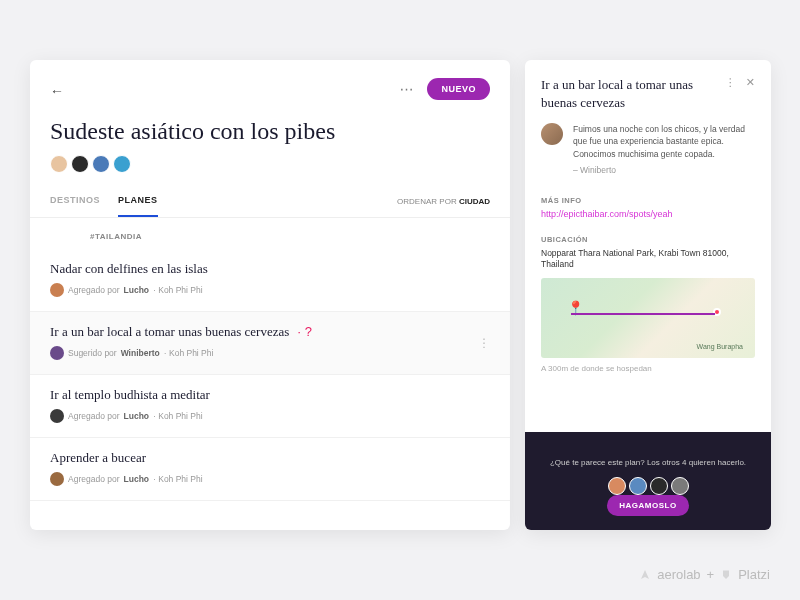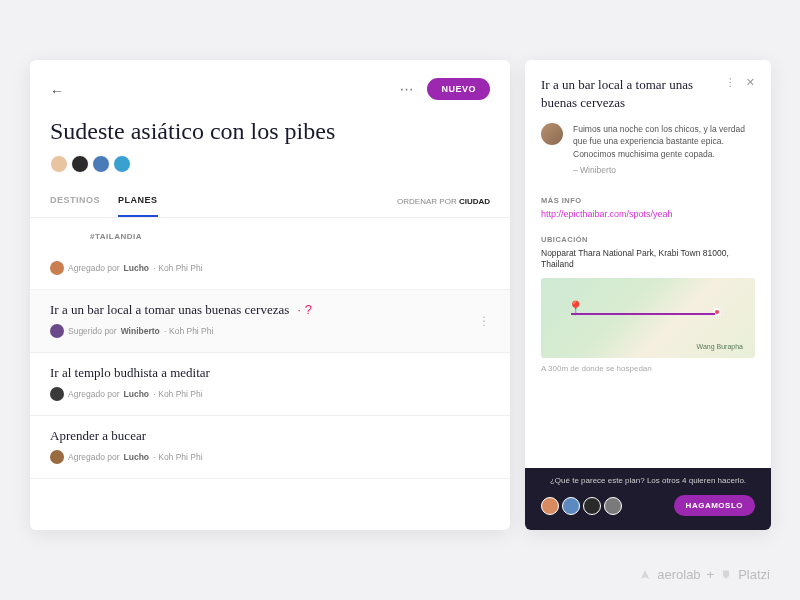--- a/index.html
+++ b/index.html
@@ -50,23 +50,23 @@
 .section-label { font-size:7.5px; font-weight:700; letter-spacing:0.5px; color:#888; padding:0 16px; margin-top:6px; margin-bottom:4px; }
 .info-link { font-size:9px; color:#d633d6; padding:0 16px; margin-bottom:10px; word-break:break-all; }
 .address { font-size:8.5px; color:#333; padding:0 16px; margin-bottom:8px; line-height:1.3; }
 .map { margin:0 16px; height:80px; border-radius:3px; position:relative; overflow:hidden; background:linear-gradient(135deg,#cfe9d4 0%,#d8ecd0 40%,#f5efe0 60%,#e8f0d8 100%); }
 .map::after { content:""; position:absolute; left:30px; top:35px; right:40px; height:2px; background:#9c27b0; }
 .pin-start { position:absolute; left:26px; top:22px; font-size:14px; color:#222; }
 .pin-end { position:absolute; right:34px; top:30px; width:8px; height:8px; background:#ff3b5c; border-radius:50%; border:2px solid #fff; }
 .map-label { position:absolute; right:12px; bottom:8px; font-size:7px; color:#5a7a5a; }
 .distance { font-size:8px; color:#aaa; padding:6px 16px 0 16px; }
 
-.footer-bar { margin-top:auto; background:#1f1b2e; padding:8px 16px 14px 16px; }
+.footer-bar { margin-top:auto; background:#1f1b2e; padding:26px 16px 14px 16px; }
 .footer-q { font-size:8px; color:#ccc; text-align:center; margin-bottom:10px; }
-.footer-row { display:flex; align-items:center; justify-content:space-between; }
+.footer-row { display:flex; align-items:center; justify-content:space-between;flex-direction:column; }
 .footer-avs { display:flex; gap:3px; }
 .footer-avs .av { width:18px; height:18px; }
 .do-btn { background:#9c27b0; color:#fff; border:none; border-radius:12px; padding:6px 12px; font-size:8px; font-weight:700; letter-spacing:0.5px; cursor:pointer; }
 
 .credits { position:absolute; right:30px; bottom:18px; font-size:13px; color:#bbb; display:flex; align-items:center; gap:6px; }
 .credits svg { opacity:0.5; }
 </style>
 </head>
 <body>
 
@@ -96,20 +96,21 @@
     <div class="sort">
       <span>ORDENAR POR</span>
       <b>CIUDAD</b>
     </div>
   </div>
 
   <div class="tag">#TAILANDIA</div>
 
   <div id="plans-list">
       <div class="plan-item">
+        <div class="plan-title">Nadar con delfines en las islas</div>
         <div class="plan-meta">
           <div class="av2" style="background: rgb(201, 127, 80);"></div>
           <span>Agregado por </span>
           <strong>Lucho</strong>
           <span> · Koh Phi Phi</span>
         </div>
       </div>
       <div class="plan-item selected">
         <div class="plan-title">Ir a un bar local a tomar unas buenas cervezas<span class="q"> · ?</span></div>
         <div class="plan-meta">

